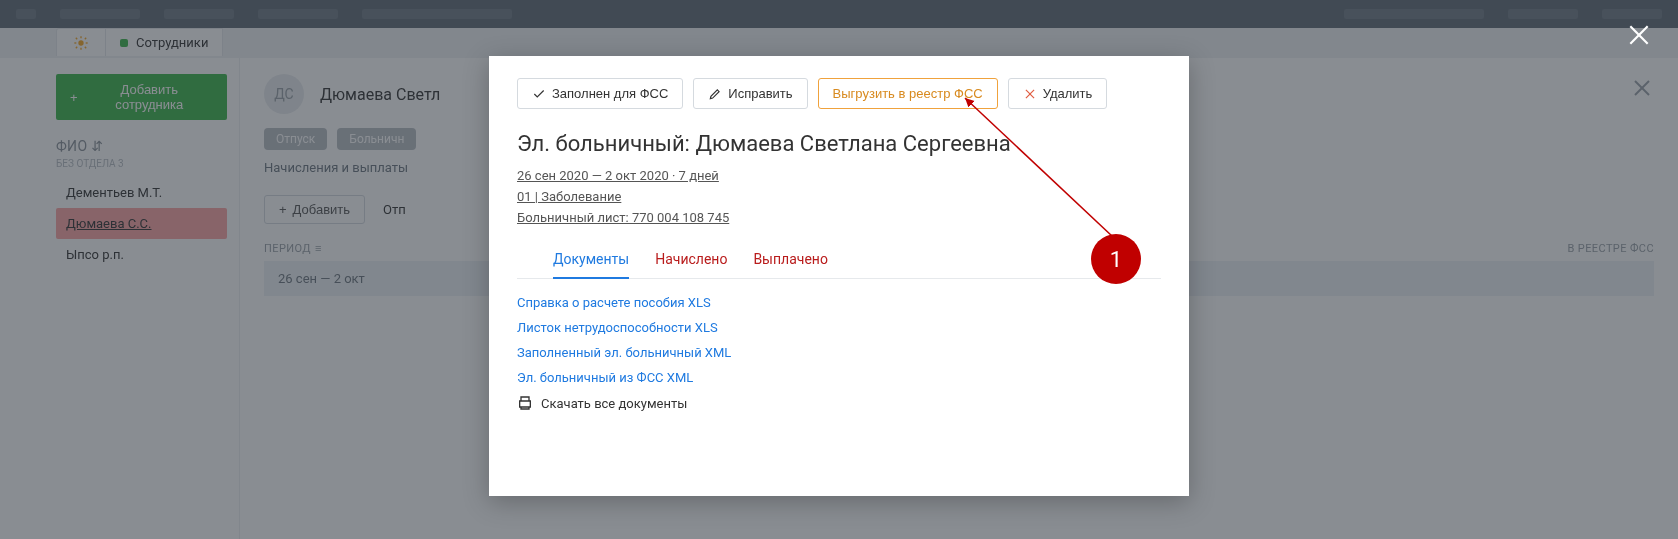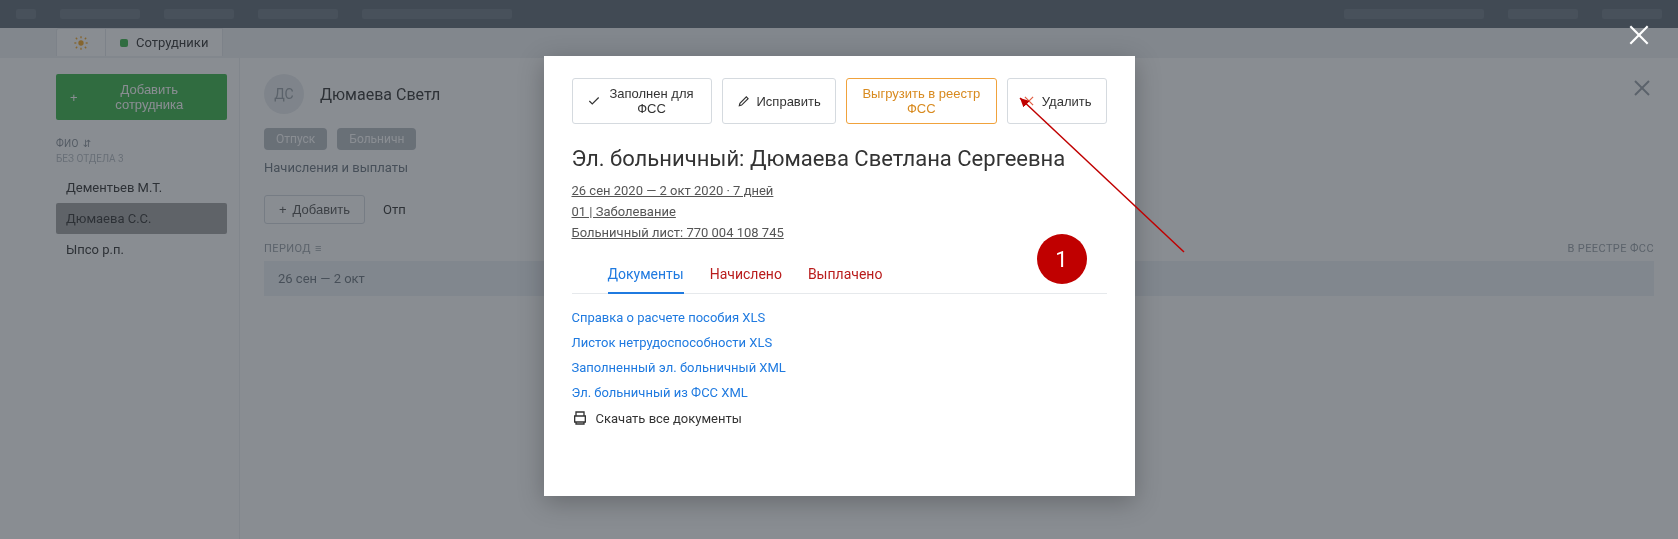--- a/index.html
+++ b/index.html
@@ -13,25 +13,25 @@
 
   .tabs-row { display:flex; padding-left:56px; height:30px; background: transparent;}
   .sun-tab { width:50px; height:28px; background:#fff; display:flex; align-items:center; justify-content:center; border-top-left-radius:3px; border-top-right-radius:0; border:1px solid #e5e7ea; border-bottom:none; margin-right:-1px;}
   .sun-tab svg { width:16px; height:16px; fill:#f5a623;}
   .page-tab { height:28px; background:#fff; border:1px solid #e5e7ea; border-bottom:none; display:flex; align-items:center; padding:0 14px; gap:8px; font-size:13px; color:#333;}
   .dot-green { width:8px; height:8px; background:#3bb54a; border-radius:2px;}
 
   .main-wrap { display:flex; background:#fff; height:calc(100% - 58px);}
   .sidebar { width:240px; padding:16px 12px 0 56px; border-right:1px solid #eef0f2; background:#fff;}
   .add-btn { background:#3bb54a; color:#fff; border:none; padding:8px 14px; font-size:13px; border-radius:2px; display:flex; align-items:center; gap:8px; cursor:pointer; margin-bottom:18px;}
-  .side-label { font-size:10px; color:#8a9199; text-transform:uppercase; letter-spacing:.3px; display:flex; align-items:center; gap:4px; margin-bottom:4px;}
+  .side-label { font-size:14px; color:#8a9199; text-transform:uppercase; letter-spacing:.3px; display:flex; align-items:center; gap:4px; margin-bottom:4px;}
   .side-sub { font-size:10px; color:#b7bdc3; margin-bottom:8px;}
   .person-list { list-style:none; }
   .person-list li { padding:8px 10px; font-size:13px; color:#333; cursor:pointer; border-radius:2px;}
-  .person-list li.active { background:#a3a3a3;}
+  .person-list li.active { background:#fca5a5;text-decoration:underline;}
   .content { flex:1; padding:16px 24px 0 24px; position:relative;}
   .emp-row { display:flex; align-items:center; gap:16px; margin-bottom:14px;}
   .avatar { width:40px; height:40px; border-radius:50%; background:#e9ecef; color:#9aa1a8; display:flex; align-items:center; justify-content:center; font-size:14px;}
   .emp-name { font-size:16px; color:#333; }
   .close-x { position:absolute; right:24px; top:18px; width:24px; height:24px; color:#9aa1a8; cursor:pointer;}
   .close-x svg{width:24px;height:24px;stroke:#9aa1a8;}
 
   .pill-row { display:flex; gap:10px; margin-bottom:10px;}
   .pill { background:#b8bec4; color:#fff; font-size:12px; padding:4px 12px; border-radius:4px;}
   .sub-note { color:#6d7780; font-size:13px; margin-bottom:20px;}
@@ -42,21 +42,21 @@
 
   .table-head { display:flex; color:#9aa1a8; font-size:11px; letter-spacing:.4px; padding:6px 0; }
   .col-period { flex:0 0 260px; display:flex; align-items:center; gap:4px;}
   .col-reg { margin-left:auto; }
   .data-row { background:#eef2f5; padding:10px 14px; color:#6d7780; font-size:13px;}
 
   
   .overlay { position:absolute; inset:0; background:rgba(40,48,56,.55); display:flex; justify-content:center; align-items:flex-start; }
   .overlay-close { position:absolute; top:22px; right:26px; cursor:pointer;}
   .overlay-close svg{width:26px; height:26px; stroke:#fff;}
-  .modal { background:#fff; width:591px; margin-top:56px; min-height:440px; padding:22px 28px 30px 28px; box-shadow:0 6px 24px rgba(0,0,0,.25); position:relative;}
+  .modal { background:#fff; width:700px; margin-top:56px; min-height:440px; padding:22px 28px 30px 28px; box-shadow:0 6px 24px rgba(0,0,0,.25); position:relative;}
   .m-btns { display:flex; gap:10px; margin-bottom:22px;}
   .m-btn { border:1px solid #d5dadf; background:#fff; font-size:13px; padding:7px 14px; border-radius:3px; display:flex; align-items:center; gap:6px; cursor:pointer; color:#333;}
   .m-btn.orange { border-color:#f0a23c; color:#d88a1f;}
   .m-btn .ico { width:14px; height:14px; display:inline-flex; align-items:center; justify-content:center;}
   .m-btn .ico svg{width:14px;height:14px;}
   .m-btn.del .ico svg{stroke:#e05b3f;}
   .m-title { font-size:22px; font-weight:400; color:#333; margin-bottom:12px;}
   .m-line { font-size:13px; color:#555; margin-bottom:6px;text-decoration:underline;}
   .m-tabs { display:flex; gap:26px; border-bottom:1px solid #e6e9ec; margin:18px 0 16px 0;}
   .m-tab { font-size:14px; color:#b91c1c; padding:8px 0 10px 0; cursor:pointer;}

